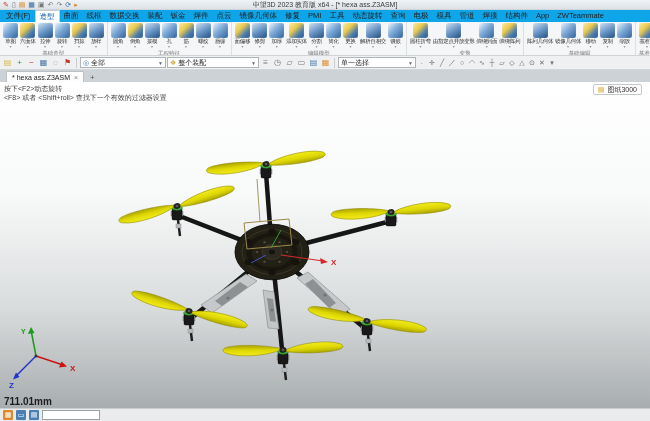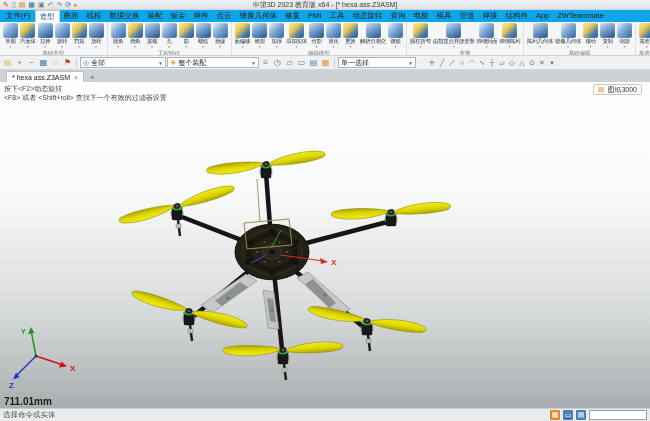--- a/index.html
+++ b/index.html
@@ -512,20 +512,19 @@
     <line x1="30" y1="32" x2="10" y2="52" stroke="#2233cc" stroke-width="1.5"></line>
     <polygon points="7,55.5 13.5,53 10,48.5" fill="#2233cc"></polygon>
     <text x="3" y="64" font-size="8" font-weight="bold" fill="#2233cc">Z</text>
     <circle cx="30" cy="32" r="1.5" fill="#333"></circle>
   </svg>
 
   <div class="scale-label">711.01mm</div>
 </div>
 
 <div class="statusbar">
-  <span class="status-msg">选择命令或实体</span>
   <span id="status-icons" style="display:flex;gap:3px;">
       <span class="sicon orange">▦</span>
       <span class="sicon blue">▭</span>
       <span class="sicon blue">▤</span>
     </span>
   <span class="status-input"></span>
 </div>
 
 </body></html>

